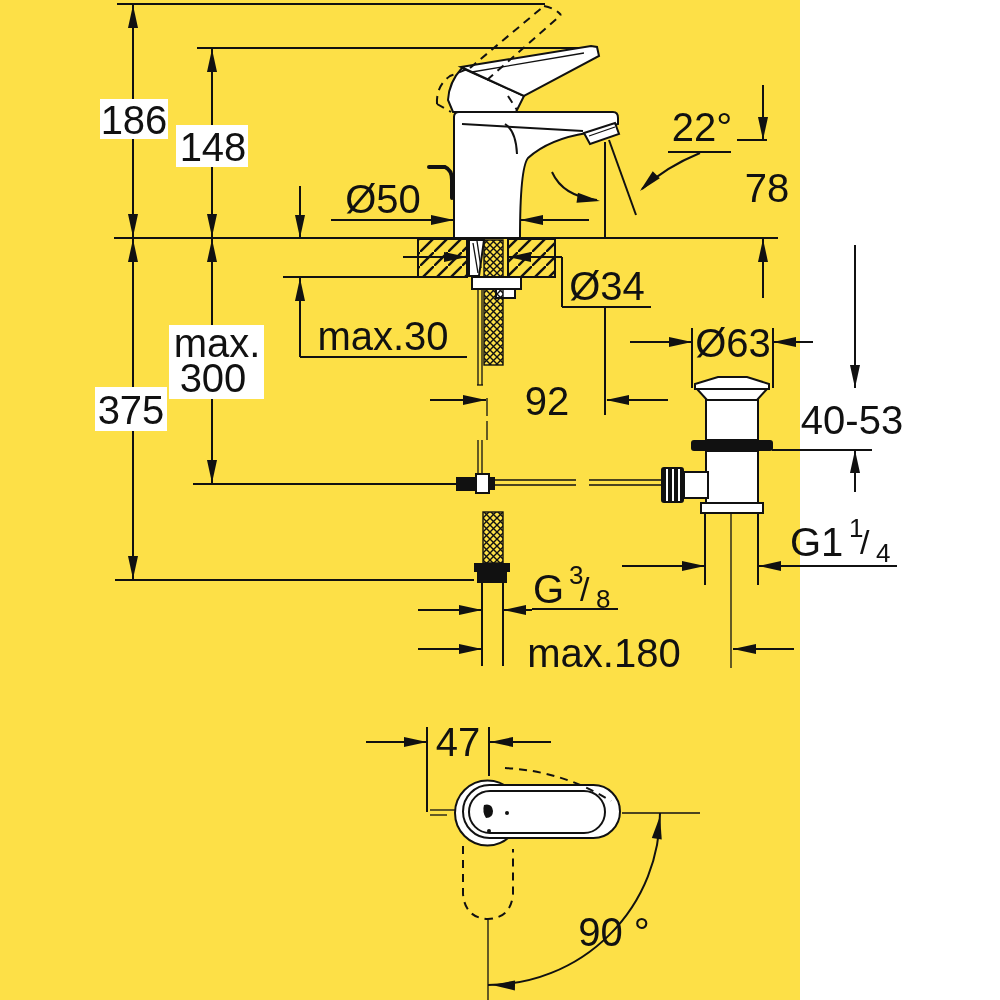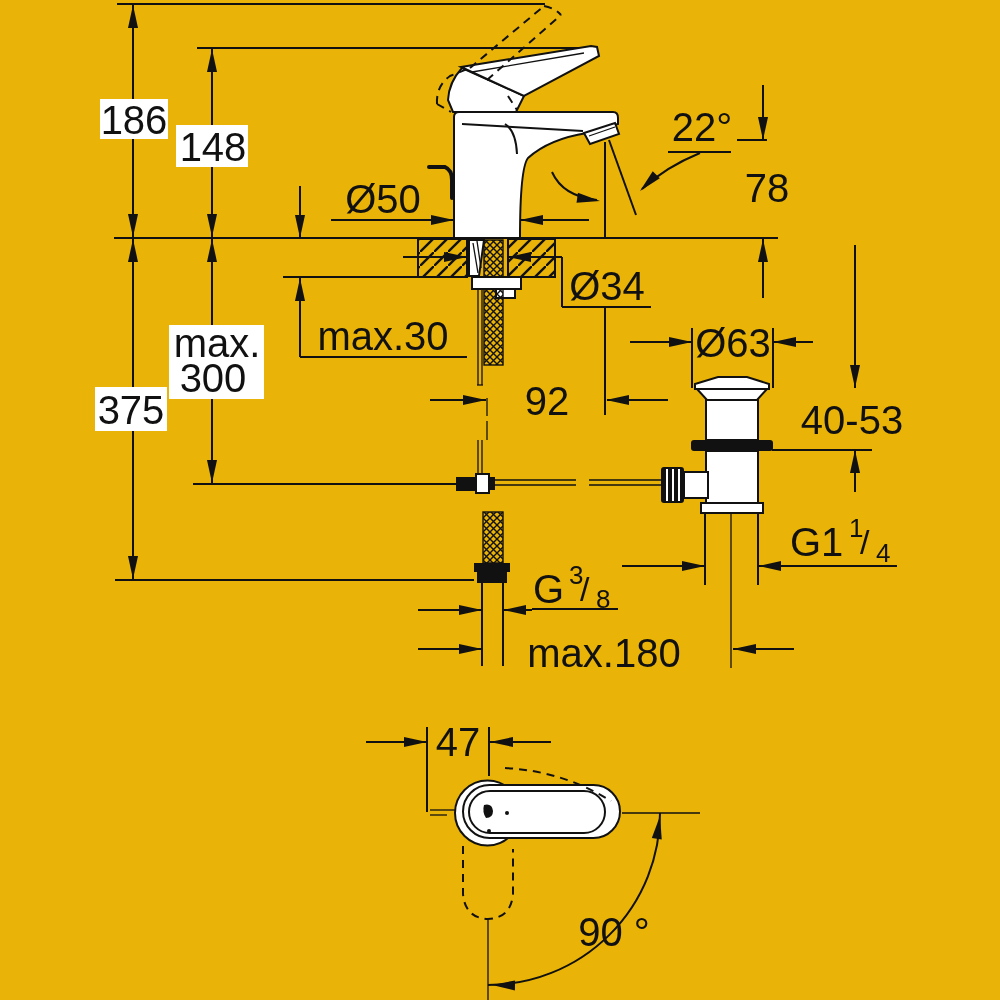--- a/index.html
+++ b/index.html
@@ -1,16 +1,16 @@
 <!DOCTYPE html>
 <html><head>
 <meta charset="utf-8">
 <style>
   html,body{margin:0;padding:0;background:#ffffff;}
-  .stage{width:1000px;height:1000px;background:#eab308;position:relative;text-align:right;}
+  .stage{width:800px;height:1000px;background:#fde047;position:relative;text-align:right;}
   svg{display:block;}
   svg text{font-family:"Liberation Sans","DejaVu Sans",sans-serif;fill:#111111;}
   .ln{stroke:#111111;stroke-width:2;fill:none;}
   .thin{stroke:#111111;stroke-width:1.3;fill:none;}
   .wht{fill:#ffffff;stroke:#111111;stroke-width:2;}
   .blk{fill:#111111;stroke:none;}
   .dash{stroke:#111111;stroke-width:2;fill:none;stroke-dasharray:8 6;}
   .lbl{font-size:40px;}
   .sup{font-size:26px;}
   .slash{font-size:34px;}

